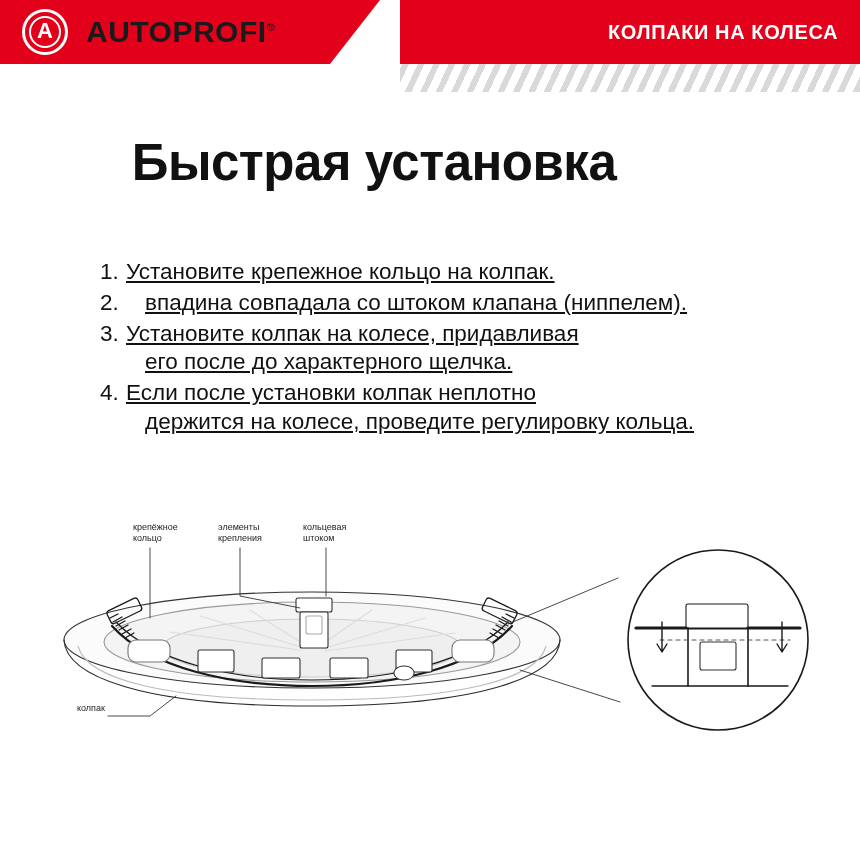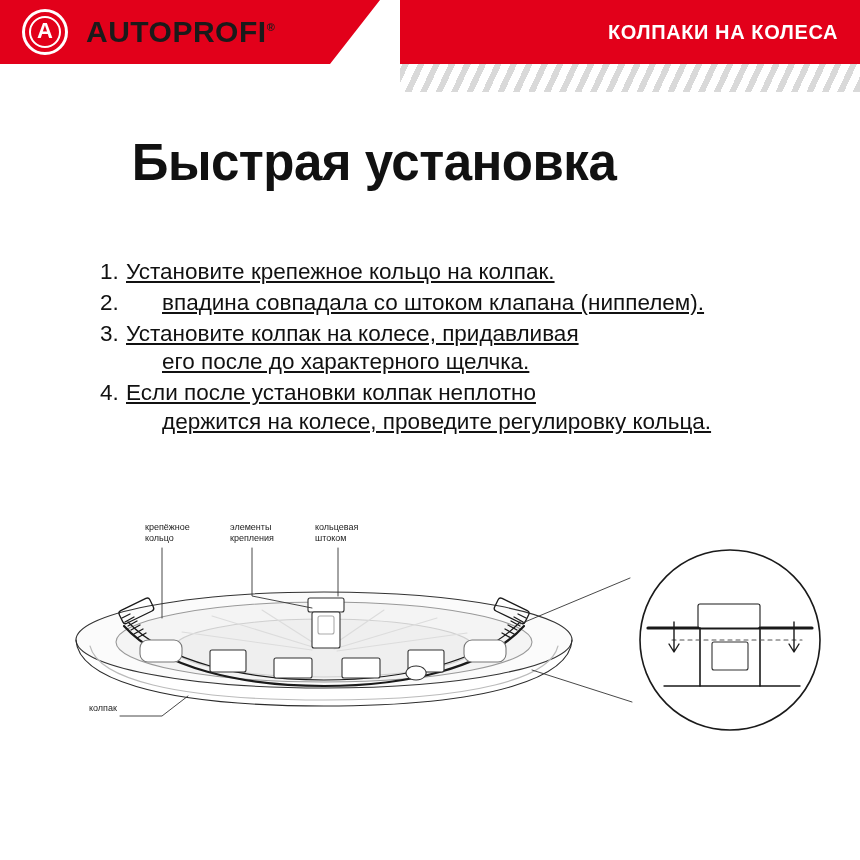--- a/index.html
+++ b/index.html
@@ -155,28 +155,28 @@
     width: 26px;
     flex: 0 0 26px;
     text-align: left;
   }
   .step-text {
     flex: 1;
     text-decoration: underline;
   }
   .step-text .l2 {
     display: block;
-    margin-left: 36px;
+    margin-left: 19px;
   }
 
   
   .diagram {
     position: absolute;
     top: 500px;
-    left: 12px;
+    left: 0;
     width: 848px;
     height: 250px;
   }
   .dia-label {
     position: absolute;
     font-size: 9px;
     color: #222222;
     line-height: 1.22;
     white-space: pre-line;
   }

